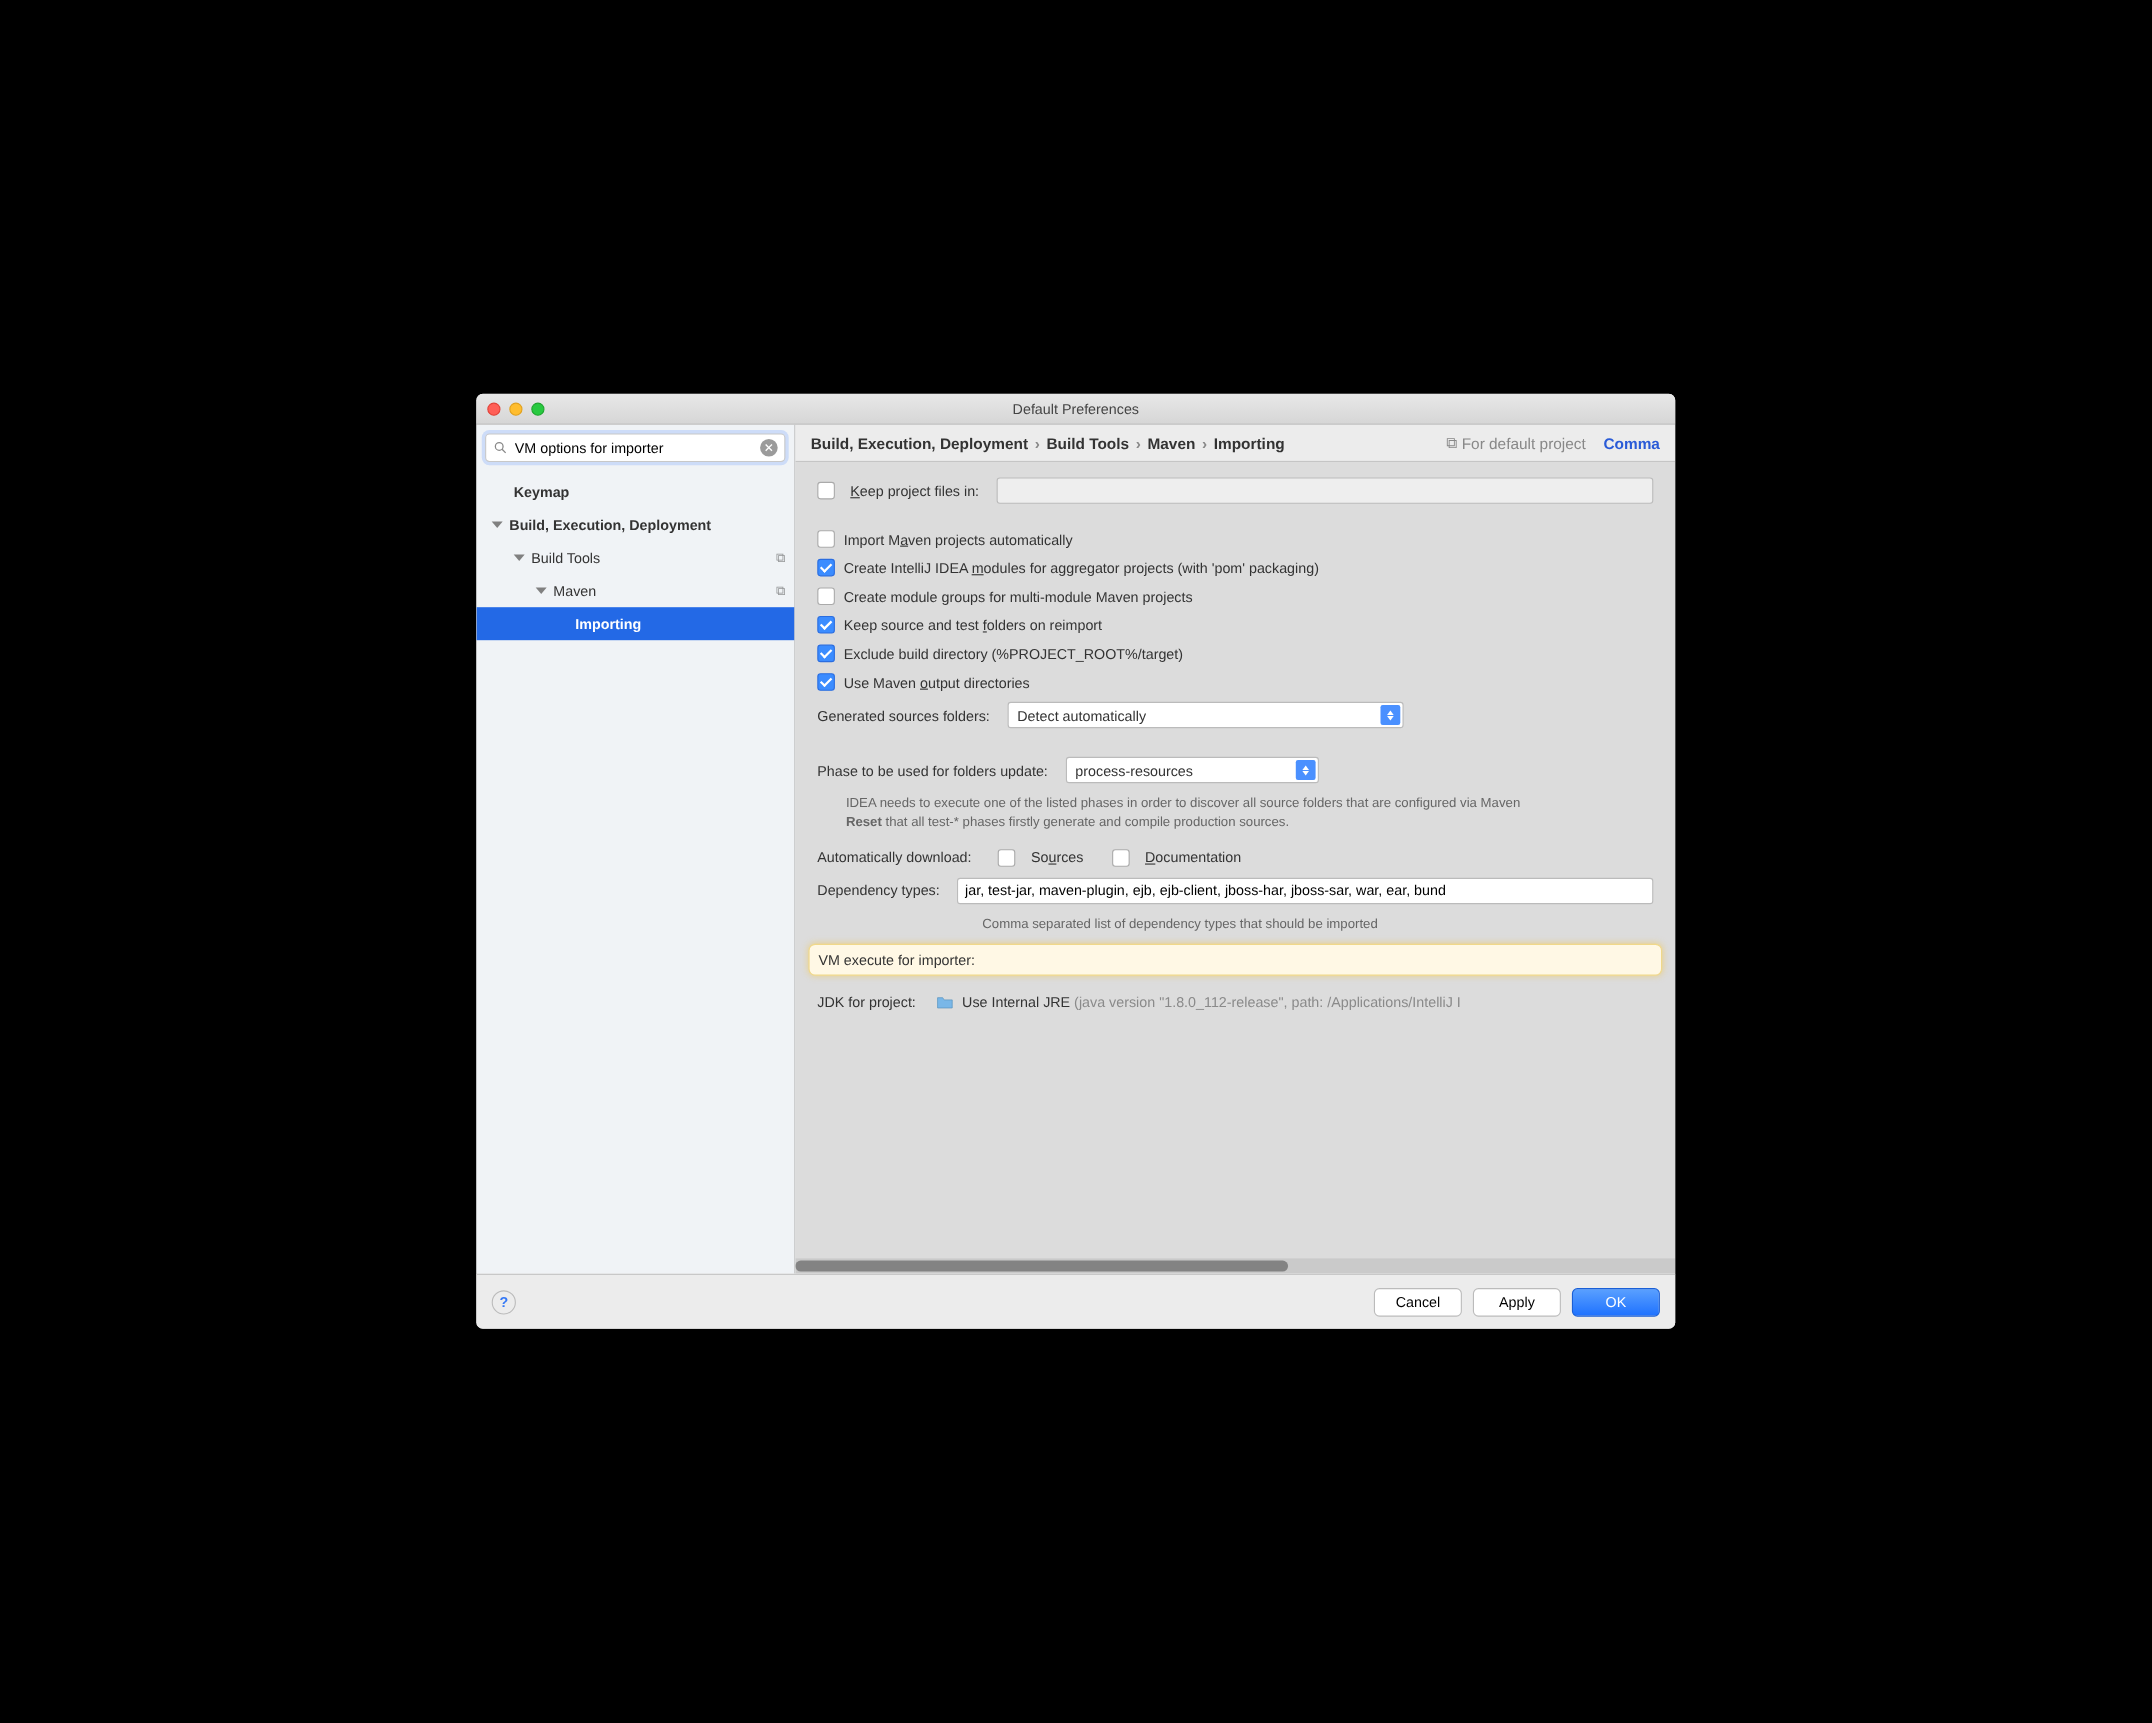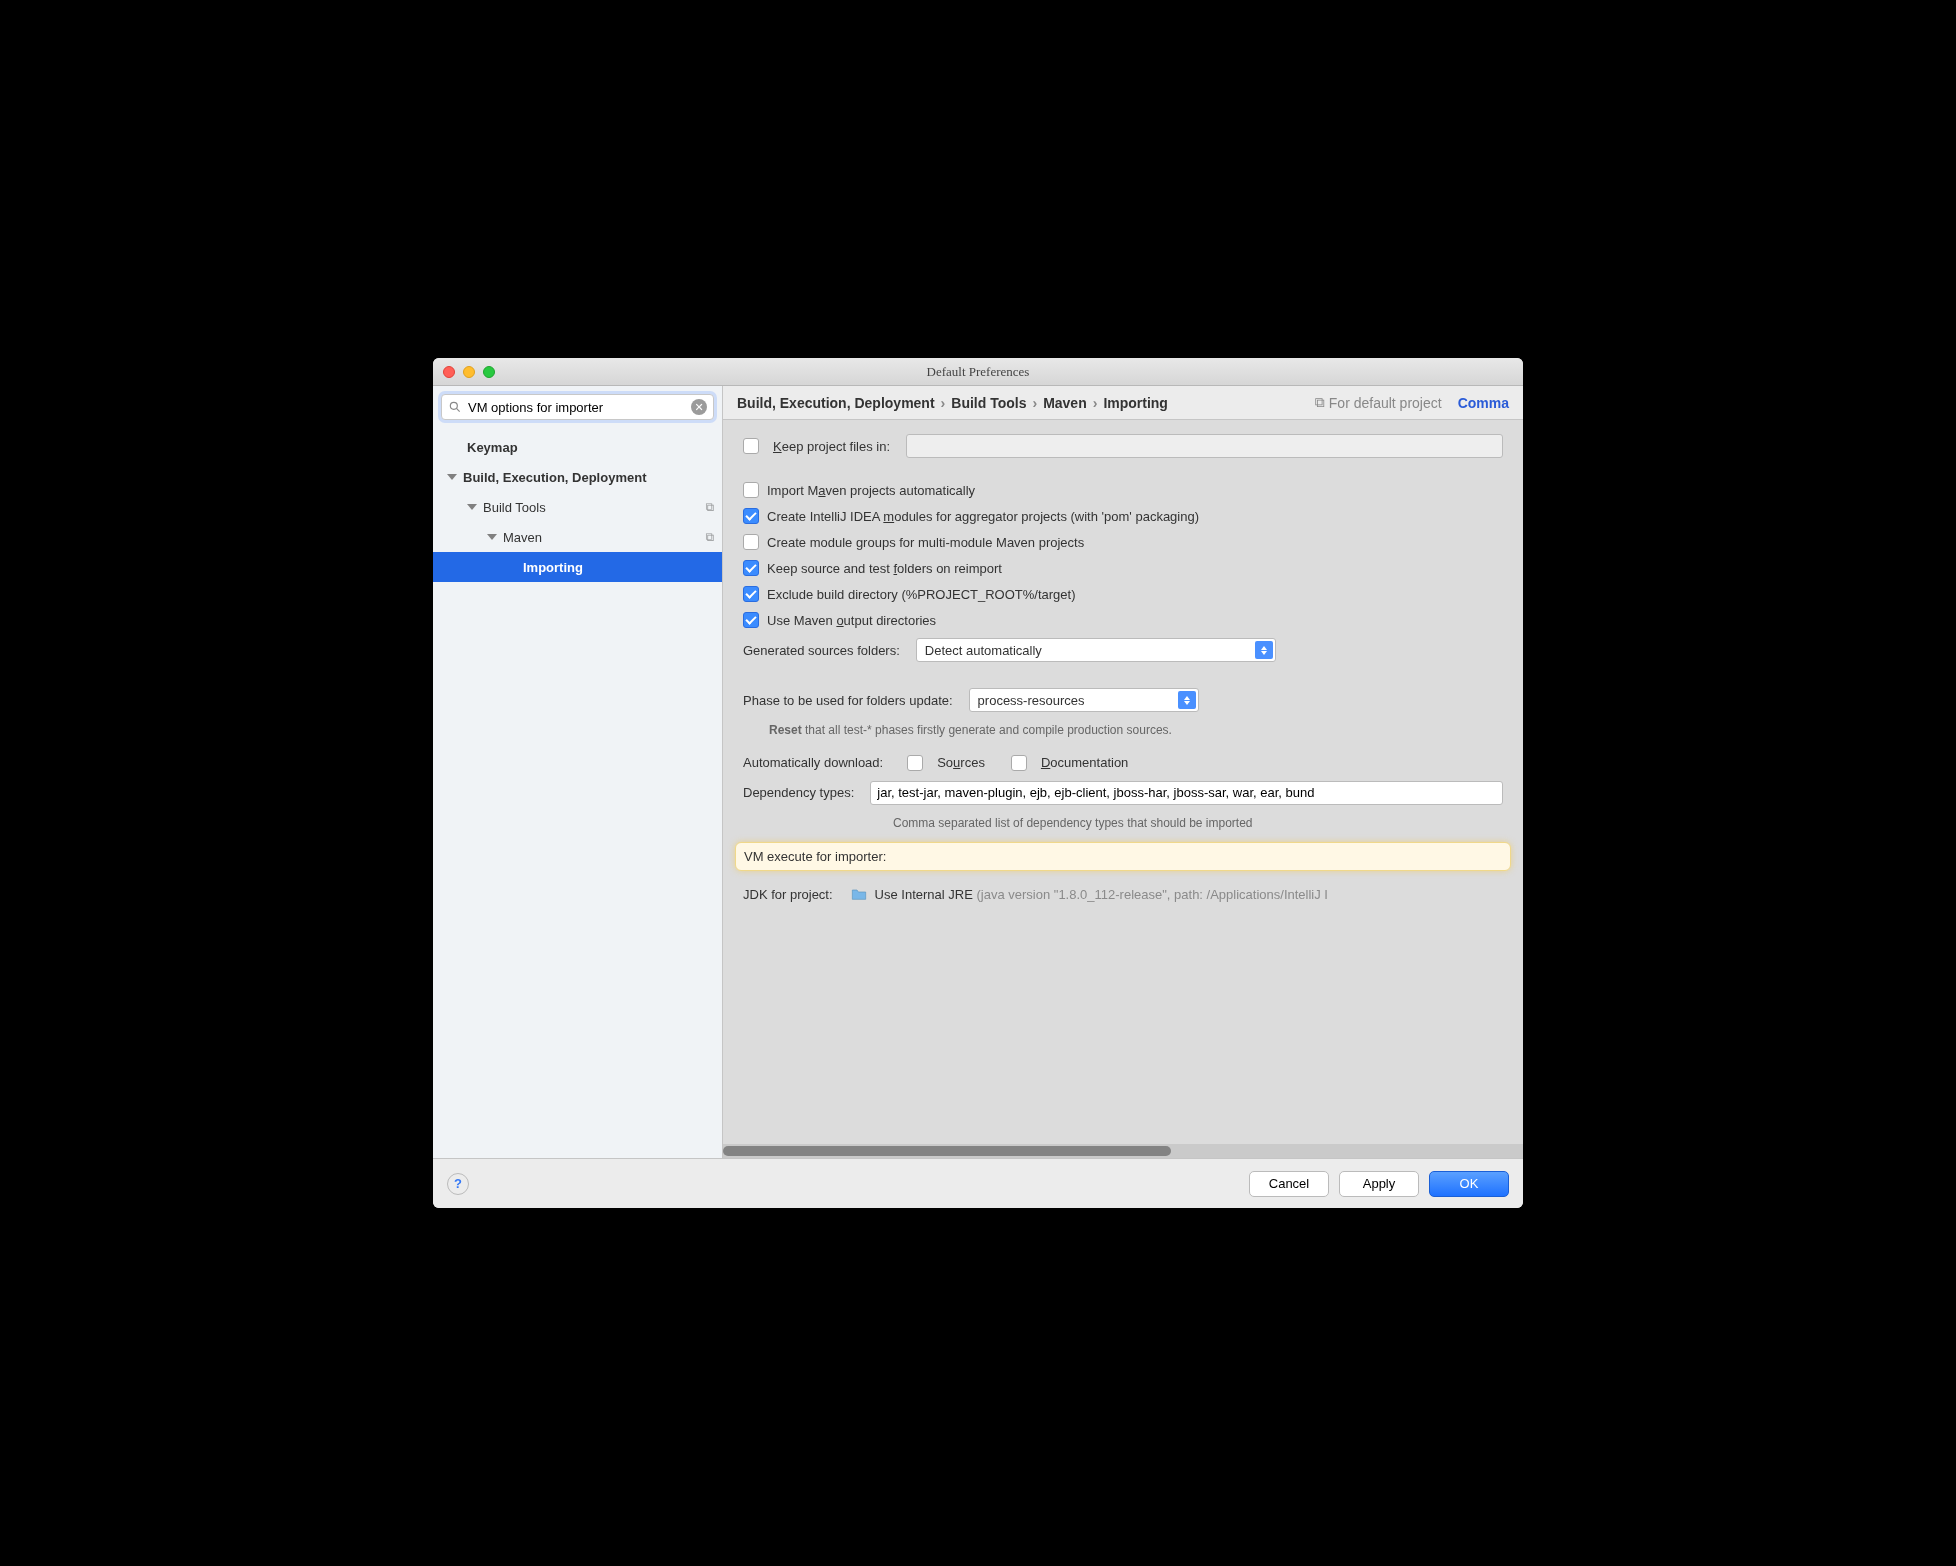--- a/index.html
+++ b/index.html
@@ -32,21 +32,21 @@
     position: relative;
     border-bottom: 1px solid #b8b8b8;
   }
   .traffic { display: flex; gap: 8px; }
   .traffic span { width: 12px; height: 12px; border-radius: 50%; display:block; }
   .tl-close { background: #ff5f57; border:1px solid #e24238;}
   .tl-min { background: #ffbd2e; border:1px solid #e1a11e;}
   .tl-max { background: #28c940; border:1px solid #1fa52f;}
   .titlebar-title {
     position: absolute; left:0; right:0; text-align:center;
-    font-size: 13px; color:#444; pointer-events:none;font-family:Liberation Serif, serif;
+    font-size: 13px; color:#444; pointer-events:none;
   }
   .body { flex:1; display:flex; overflow:hidden; }
   .sidebar {
     width: 290px;
     background: #f0f3f6;
     border-right: 1px solid #c5c5c5;
     display:flex; flex-direction:column;
   }
   .search-wrap { padding: 8px; }
   .search {
@@ -290,20 +290,21 @@
           <div style="height:16px"></div>
 
           <div class="row gap6">
             <span class="section-label">Phase to be used for folders update:</span>
             <div class="select" style="width:230px">
               <span>process-resources</span>
               <span class="caret"></span>
             </div>
           </div>
           <div class="hint" style="margin-left:26px">
+            <div>IDEA needs to execute one of the listed phases in order to discover all source folders that are configured via Maven</div>
             <div><span class="bold">Reset</span><span> that all test-* phases firstly generate and compile production sources.</span></div>
           </div>
 
           <div style="height:16px"></div>
 
           <div class="row gap6">
             <span class="section-label">Automatically download:</span>
             <span class="chk" style="margin-left:8px"></span>
             <span class="lbl">So<span class="ul">u</span>rces</span>
             <span class="chk" style="margin-left:20px"></span>

